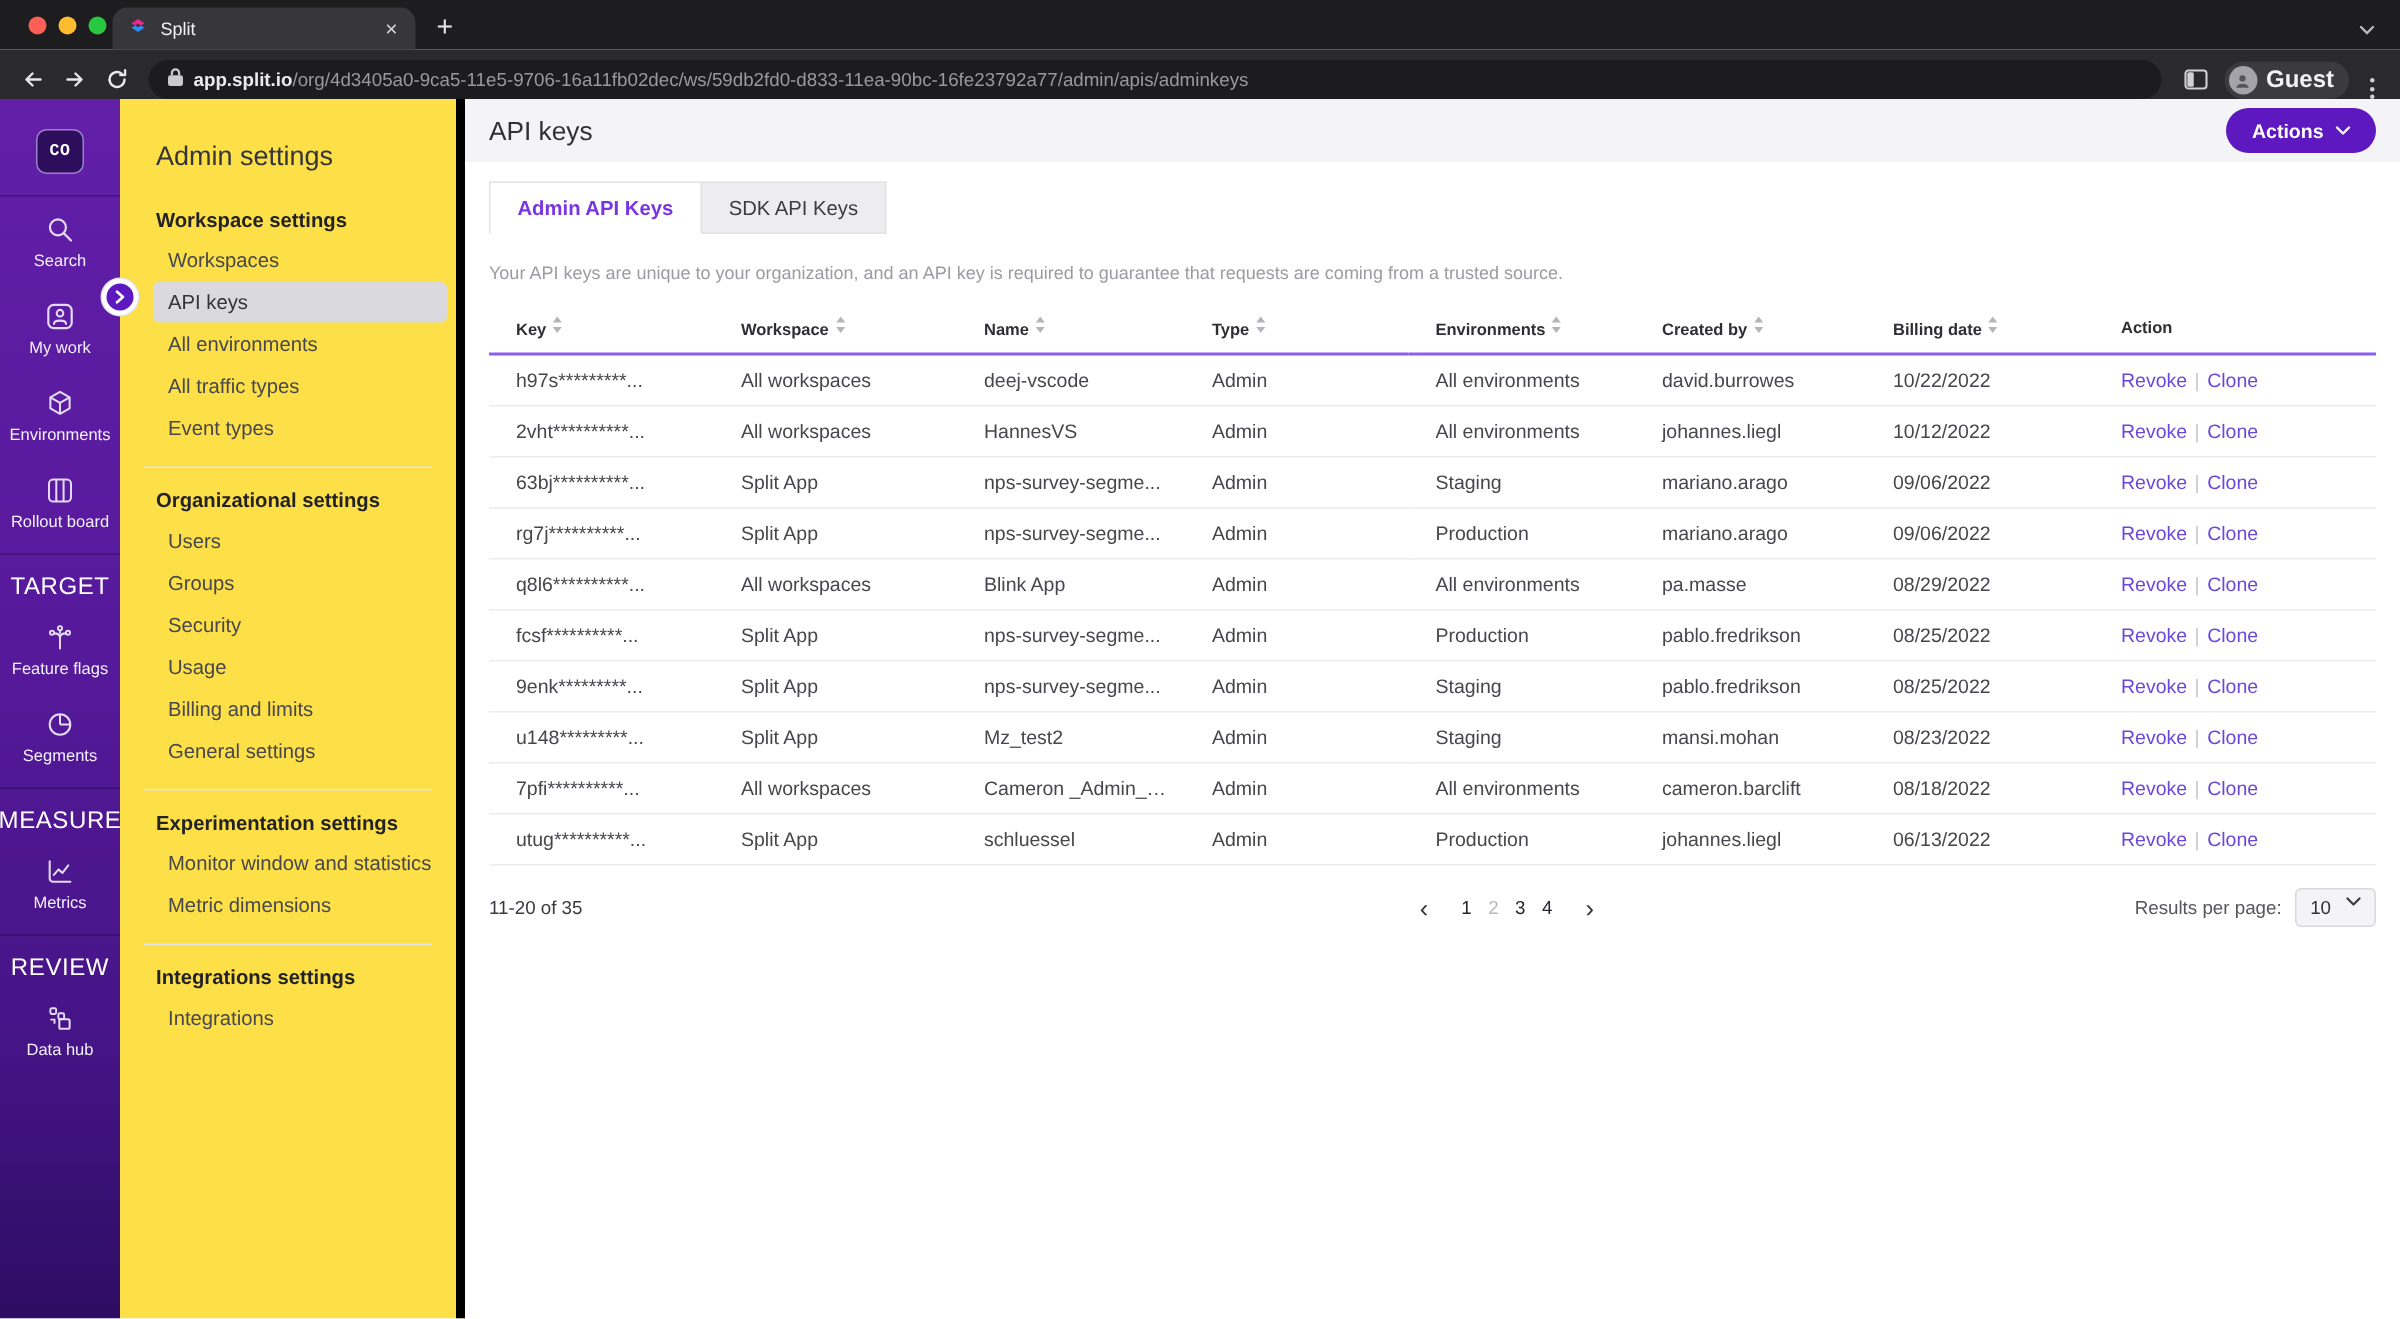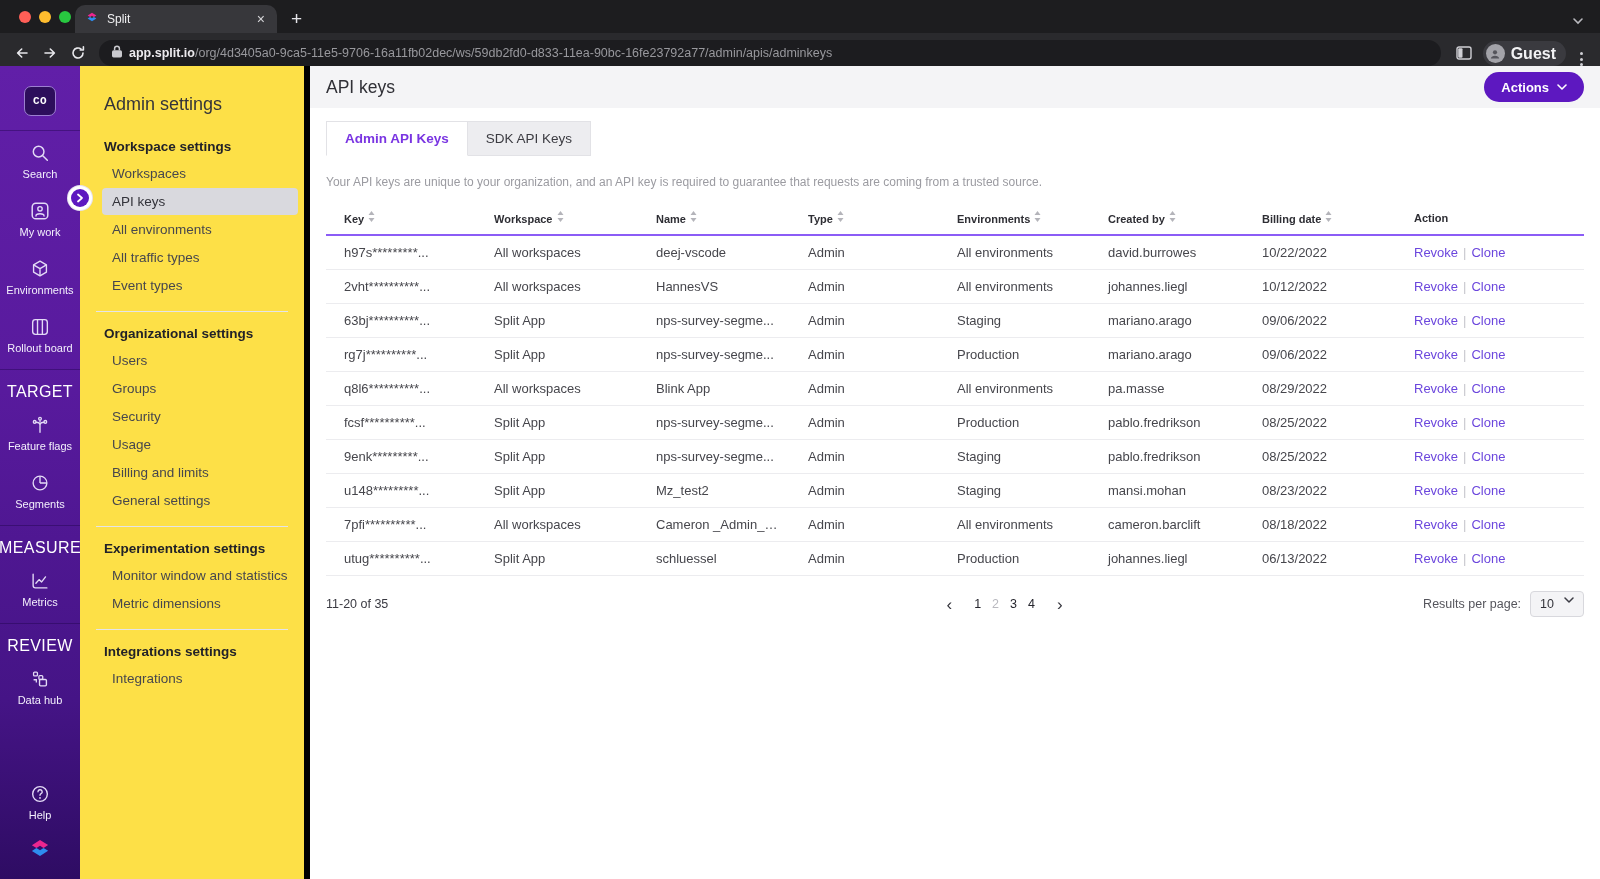--- a/index.html
+++ b/index.html
@@ -262,38 +262,20 @@
             <rect x="5" y="4.5" width="4.2" height="4.2" rx="1" stroke="#e3daf6" stroke-width="1.4" fill="none"></rect>
             <rect x="10.8" y="8.2" width="4.2" height="4.2" rx="1" stroke="#e3daf6" stroke-width="1.4" fill="none"></rect>
             <rect x="11.5" y="12.5" width="7.5" height="7" rx="1.2" stroke="#e3daf6" stroke-width="1.5" fill="none"></rect>
             <path d="M5 12.8 h3 v3" stroke="#e3daf6" stroke-width="1.4" fill="none"></path>
           </svg>
       </span>
       <span class="rail-label">Data hub</span>
     </div>
 
     <div class="rail-spacer"></div>
-    <div class="rail-bottom">
-      <div class="rail-item" style="padding:6px 0 4px;">
-        <span>
-          <svg width="22" height="22" viewBox="0 0 24 24">
-              <circle cx="12" cy="12" r="8" stroke="#e3daf6" stroke-width="1.5" fill="none"></circle>
-              <path d="M9.8 9.6 a2.3 2.3 0 1 1 3.3 2.1 c-.8.4-1.1.9-1.1 1.7" stroke="#e3daf6" stroke-width="1.5" fill="none" stroke-linecap="round"></path>
-              <circle cx="12" cy="16.3" r="1" fill="#e3daf6"></circle>
-            </svg>
-        </span>
-        <span class="rail-label">Help</span>
-      </div>
-      <div style="margin-top:10px;">
-        <svg width="26" height="26" viewBox="0 0 24 24">
-          <polygon points="4.5,9.5 12,4.6 19.5,9.3 15.3,12 12,9.9 8.7,12" fill="#ec268f"></polygon>
-          <polygon points="4.5,14.7 8.7,12 12,14.1 15.3,12 19.5,14.5 12,19.4" fill="#2e8df0"></polygon>
-        </svg>
-      </div>
-    </div>
   </aside>
 
   <nav class="subnav">
     <div class="subnav-title">Admin settings</div>
 
     <div class="subnav-header">Workspace settings</div>
     <ul>
       <li>Workspaces</li>
       <li class="active">API keys</li>
       <li>All environments</li>

